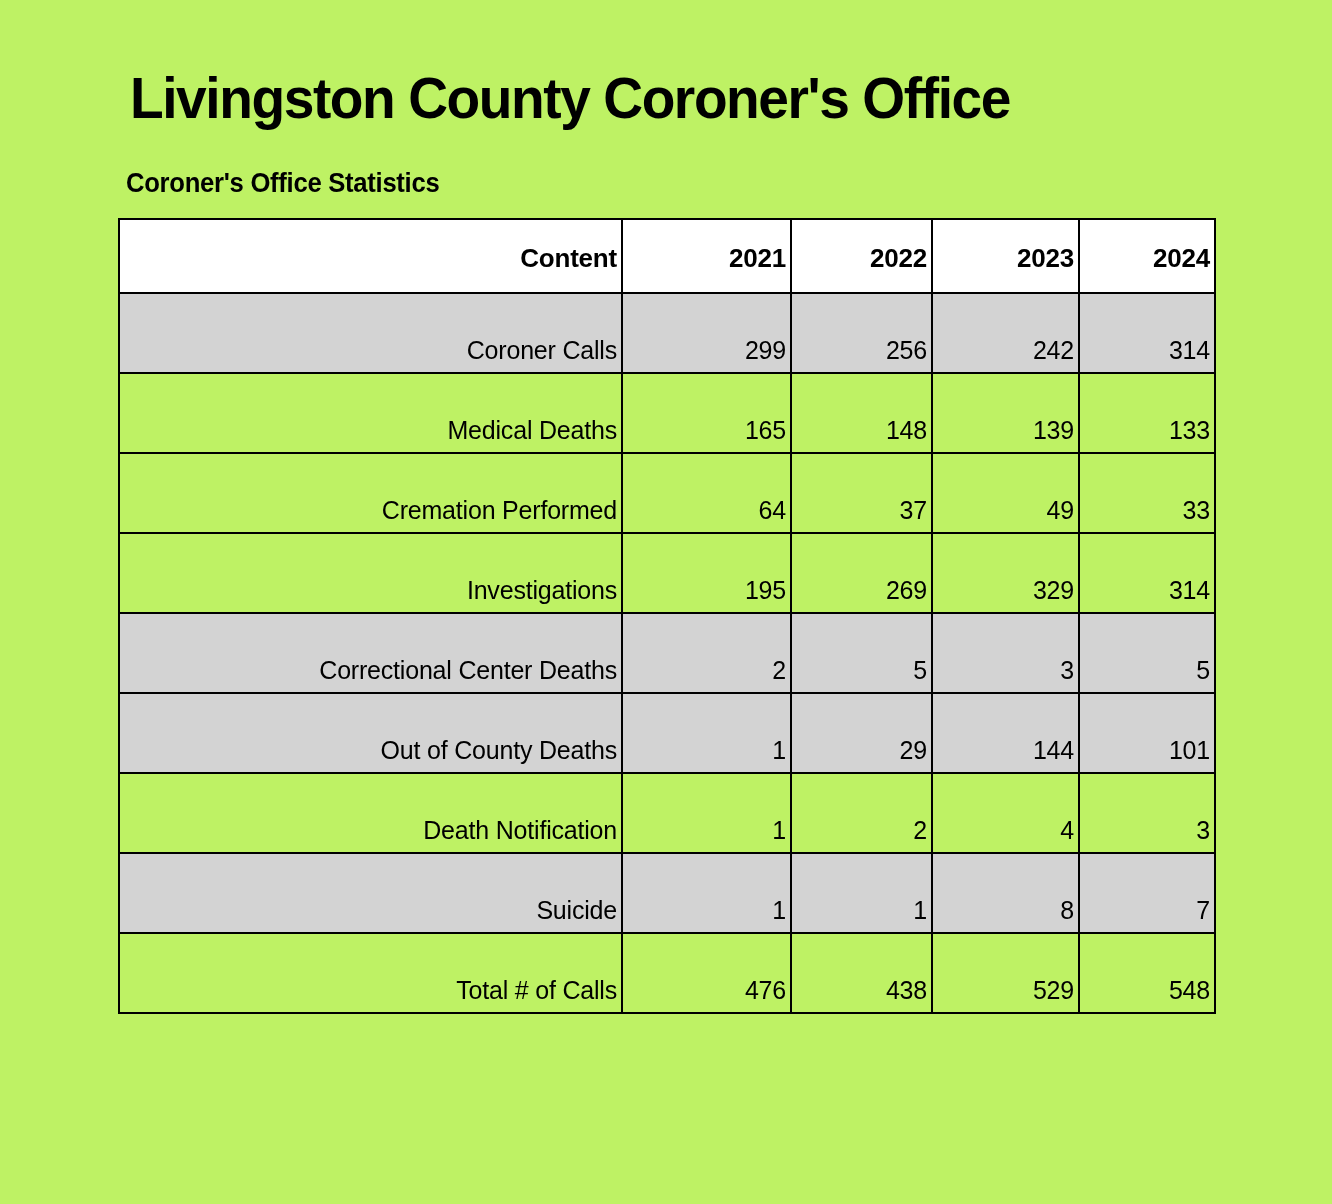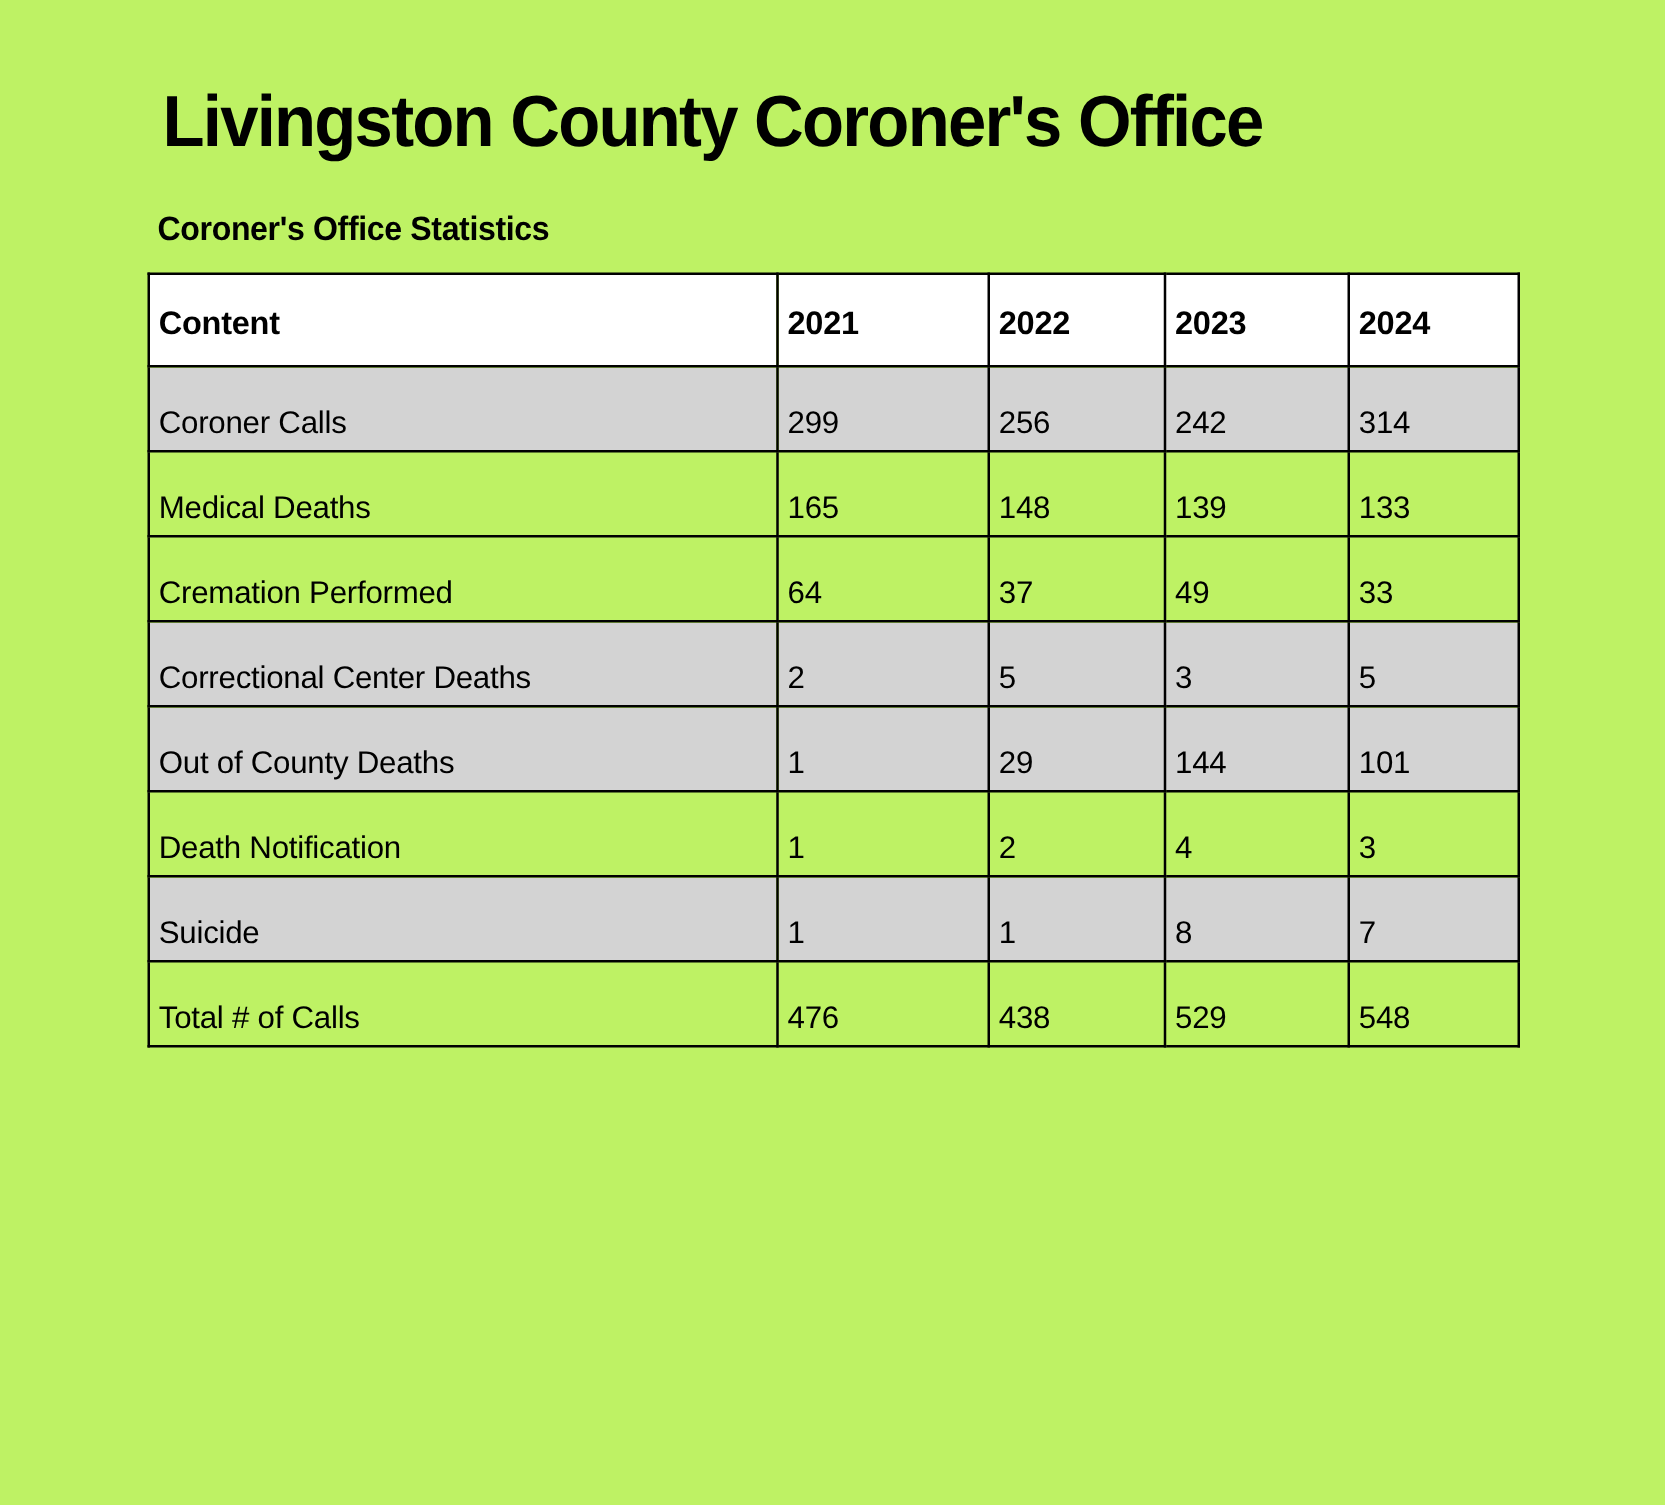--- a/index.html
+++ b/index.html
@@ -50,39 +50,39 @@
     position: absolute;
     left: 118px;
     top: 218px;
     width: 1096px;
     border-collapse: collapse;
     table-layout: fixed;
   }
   table.stats th,
   table.stats td {
     border: 2px solid #000000;
-    text-align: left;
+    text-align: right;
     font-size: 25px;
     letter-spacing: -0.2px;
     padding: 0 4px 7px 7px;
     vertical-align: bottom;
     overflow: hidden;
     white-space: nowrap;
   }
   table.stats thead th {
     height: 74px;
     font-size: 26px;
     font-weight: 700;
     vertical-align: middle;
     padding-top: 4px;
     padding-bottom: 0;
     background: #ffffff;
   }
   table.stats tbody tr {
-    height: 68px;
+    height: 80px;
   }
   table.stats tbody tr.shaded td {
     background: #d3d3d3;
   }
   table.stats tbody tr.total-row td {
     font-weight: 400;
   }
 </style>
 </head>
 <body>
@@ -125,20 +125,27 @@
           <td>139</td>
           <td>133</td>
         </tr>
         <tr>
           <td>Cremation Performed</td>
           <td>64</td>
           <td>37</td>
           <td>49</td>
           <td>33</td>
         </tr>
+        <tr>
+          <td>Investigations</td>
+          <td>195</td>
+          <td>269</td>
+          <td>329</td>
+          <td>314</td>
+        </tr>
         <tr class="shaded">
           <td>Correctional Center Deaths</td>
           <td>2</td>
           <td>5</td>
           <td>3</td>
           <td>5</td>
         </tr>
         <tr class="shaded">
           <td>Out of County Deaths</td>
           <td>1</td>

